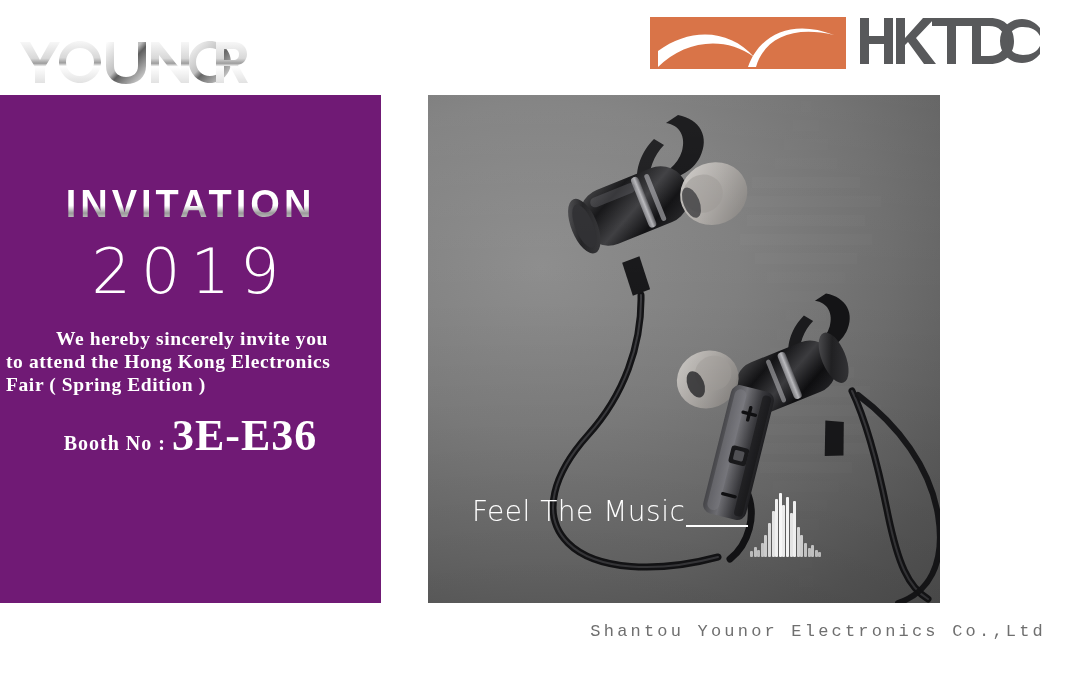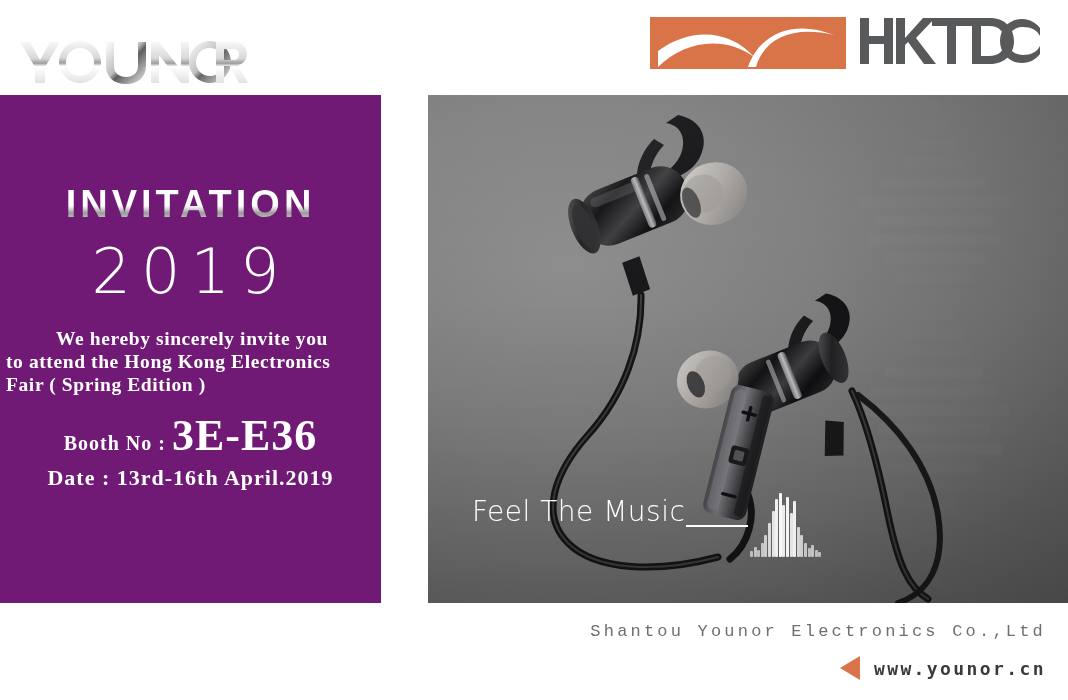--- a/index.html
+++ b/index.html
@@ -66,21 +66,21 @@
   .booth-label{font-size:20px;font-weight:bold;letter-spacing:1px;vertical-align:baseline;text-align:right;}
   .booth-value{font-size:44px;font-weight:bold;letter-spacing:1px;vertical-align:baseline;margin-left:6px;}
   .date-row{
     position:absolute;left:0;top:370px;width:381px;text-align:center;
     font-family:"Liberation Serif", serif;
     font-size:22px;font-weight:bold;letter-spacing:1px;color:#ffffff;white-space:nowrap;
   }
 
   
   .product{
-    position:absolute;left:428px;top:95px;width:640px;height:508px;
+    position:absolute;left:428px;top:95px;width:512px;height:508px;
     overflow:hidden;
     background:radial-gradient(ellipse at 22% 34%, #8d8d8d 0%, #7f7f7f 35%, #6d6d6d 62%, #5a5a5a 85%, #515151 100%);
   }
   .prod-vign{
     position:absolute;inset:0;
     background:linear-gradient(to bottom, rgba(255,255,255,0.05) 0%, rgba(0,0,0,0) 40%, rgba(0,0,0,0.12) 100%);
     pointer-events:none;
   }
   .wave-bg{position:absolute;right:0;top:0;width:250px;height:508px;}
   .wave-bg i{
@@ -192,21 +192,20 @@
     <div class="invite-body">
       <span class="ln1">We hereby sincerely invite you</span>
       <span class="ln2">to attend the Hong Kong Electronics</span>
       <span class="ln3">Fair ( Spring Edition )</span>
     </div>
 
     <div class="booth-row">
       <span class="booth-label">Booth No :</span><span class="booth-value">3E-E36</span>
     </div>
 
-    <div class="date-row">Date : 13rd-16th April.2019</div>
   </div>
 
   <div class="product">
 
     <div class="wave-bg">
         <i style="top: 6px; left: 111px; width: 10px; opacity: 0.078;"></i>
         <i style="top: 25px; left: 103px; width: 26px; opacity: 0.091;"></i>
         <i style="top: 44px; left: 94px; width: 44px; opacity: 0.105;"></i>
         <i style="top: 63px; left: 85px; width: 62px; opacity: 0.12;"></i>
         <i style="top: 82px; left: 62px; width: 108px; opacity: 0.156;"></i>
@@ -357,19 +356,15 @@
         <i style="left: 54px; height: 14px; opacity: 0.64;"></i>
         <i style="left: 57.6px; height: 9px; opacity: 0.61;"></i>
         <i style="left: 61.2px; height: 12px; opacity: 0.63;"></i>
         <i style="left: 64.8px; height: 7px; opacity: 0.59;"></i>
         <i style="left: 68.4px; height: 5px; opacity: 0.58;"></i>
       </div>
   </div>
 
   <div class="footer">
     <div class="company">Shantou Younor Electronics Co.,Ltd</div>
-    <div class="site-row">
-      <span class="tri"></span>
-      <span class="site">www.younor.cn</span>
-    </div>
   </div>
 
 </div>
 
 </body></html>

